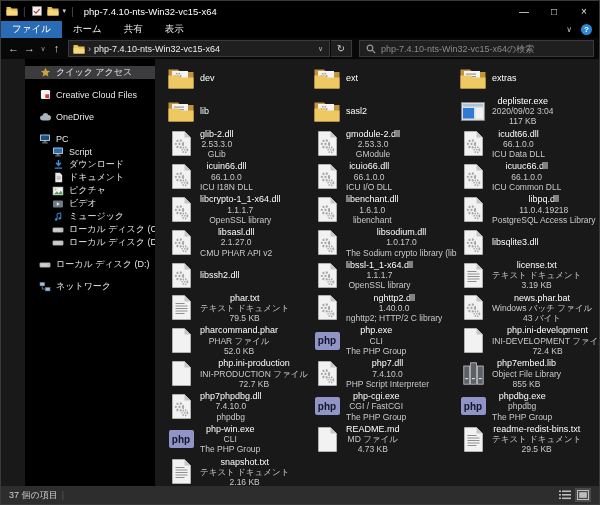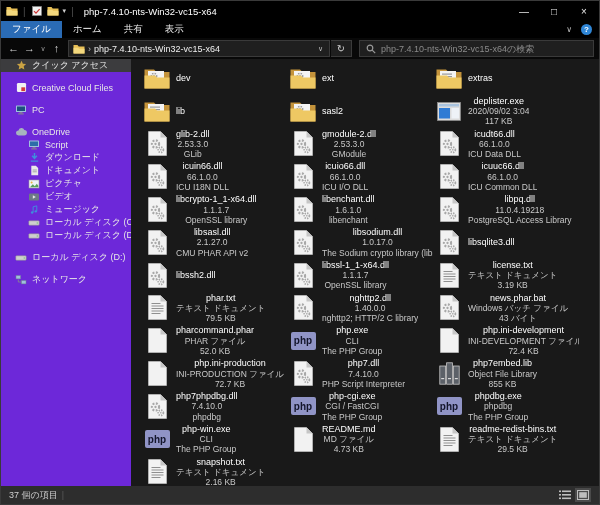--- a/index.html
+++ b/index.html
@@ -30,21 +30,21 @@
   .addr-box{height:17px;margin-left:3px;background:#1f1f1f;border:1px solid #3a3a3a;box-sizing:border-box;display:flex;align-items:center;width:262px;font-size:9px;color:#efefef;padding:0 4px;gap:3px;}
   .crumb-sep{color:#bdbdbd;font-size:9px;}
   .addr-dd{margin-left:auto;color:#bdbdbd;font-size:7px;padding-right:2px;}
   .refresh-box{height:17px;width:21px;background:#1f1f1f;border:1px solid #3a3a3a;border-left:none;box-sizing:border-box;display:flex;align-items:center;justify-content:center;color:#cfcfcf;font-size:10px;}
   .search-box{height:17px;margin-left:6px;flex:1;background:#1f1f1f;border:1px solid #3a3a3a;box-sizing:border-box;display:flex;align-items:center;padding:0 5px;gap:4px;}
   .search-box input{flex:1;background:transparent;border:none;outline:none;color:#e8e8e8;font-size:9px;font-family:inherit;padding:0;}
   .search-box input::placeholder{color:#8b8b8b;}
 
   
   .content{flex:1;display:flex;min-height:0;}
-  .sidebar{flex:0 0 130px;background:#6d28d9;box-sizing:border-box;overflow:hidden;}
+  .sidebar{flex:0 0 130px;background:#000000;padding-top:7px;box-sizing:border-box;overflow:hidden;margin-left:24px;}
   .side-item{height:13px;display:flex;align-items:center;gap:5px;font-size:9px;color:#e6e6e6;padding-left:14px;white-space:nowrap;}
   .side-item.lvl1{padding-left:27px;}
   .side-item.gap{margin-top:9px;text-align:right;}
   .side-item.active{background:#3c3c3e;}
   .icw{width:12px;height:12px;flex:0 0 12px;display:flex;align-items:center;justify-content:center;}
 
   .filearea{flex:1;background:#191919;padding:3px 0 9px 10px;box-sizing:border-box;overflow:hidden;text-align:center;}
   .grid{display:grid;grid-template-columns:repeat(3,146px);grid-auto-rows:32.8px;}
   .tile{display:flex;align-items:center;overflow:hidden;}
   .tile-ic{flex:0 0 32px;width:32px;display:flex;align-items:center;justify-content:center;}
@@ -155,35 +155,35 @@
             <svg width="11" height="11" viewBox="0 0 12 12">
               <rect x="1" y="1" width="10" height="10" rx="1.5" fill="#f2f2f2"></rect>
               <rect x="5.8" y="5.8" width="4.2" height="4.2" fill="#d53a3a"></rect>
             </svg>
           </span>
           <span>Creative Cloud Files</span>
         </div>
         <div class="side-item gap">
           <span class="icw">
             <svg width="12" height="12" viewBox="0 0 12 12">
+              <path d="M3.5 9.5 a2.5 2.5 0 0 1 0 -5 a3 3 0 0 1 5.8 -0.6 A2.3 2.3 0 0 1 9 9.5z" fill="#a6b4bd"></path>
+            </svg>
+          </span>
+          <span>OneDrive</span>
+        </div>
+        <div class="side-item gap">
+          <span class="icw">
+            <svg width="12" height="12" viewBox="0 0 12 12">
               <rect x="1" y="1.5" width="10" height="6.5" rx="0.6" fill="#9fc0dd"></rect>
               <rect x="2" y="2.5" width="8" height="4.5" fill="#1e4f7e"></rect>
               <rect x="4.5" y="8.2" width="3" height="1" fill="#8a8a8a"></rect>
               <rect x="3.2" y="9.4" width="5.6" height="1" fill="#8a8a8a"></rect>
             </svg>
           </span>
           <span>PC</span>
-        </div>
-        <div class="side-item gap">
-          <span class="icw">
-            <svg width="12" height="12" viewBox="0 0 12 12">
-              <path d="M3.5 9.5 a2.5 2.5 0 0 1 0 -5 a3 3 0 0 1 5.8 -0.6 A2.3 2.3 0 0 1 9 9.5z" fill="#a6b4bd"></path>
-            </svg>
-          </span>
-          <span>OneDrive</span>
         </div>
         <div class="side-item lvl1">
           <span class="icw">
             <svg width="12" height="12" viewBox="0 0 12 12">
               <rect x="1" y="1.5" width="10" height="6.5" rx="0.6" fill="#9fc0dd"></rect>
               <rect x="2" y="2.5" width="8" height="4.5" fill="#2d6da8"></rect>
               <rect x="4.5" y="8.2" width="3" height="1" fill="#8a8a8a"></rect>
               <rect x="3.2" y="9.4" width="5.6" height="1" fill="#8a8a8a"></rect>
             </svg>
           </span>

